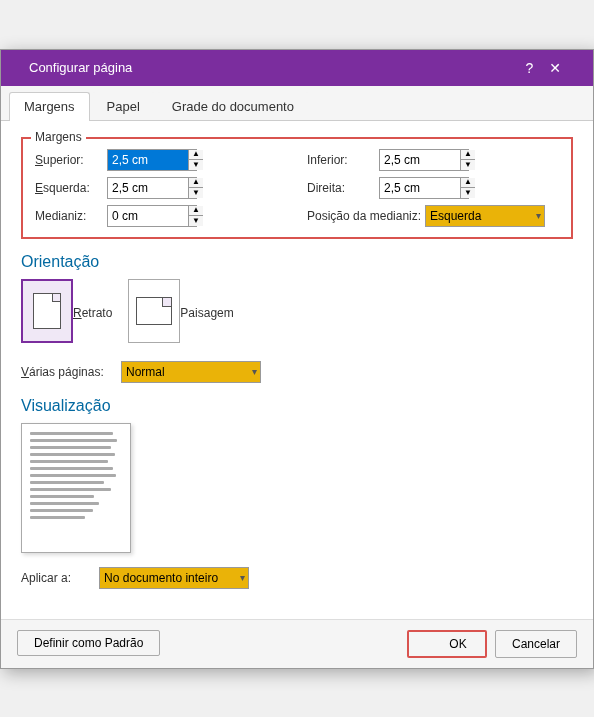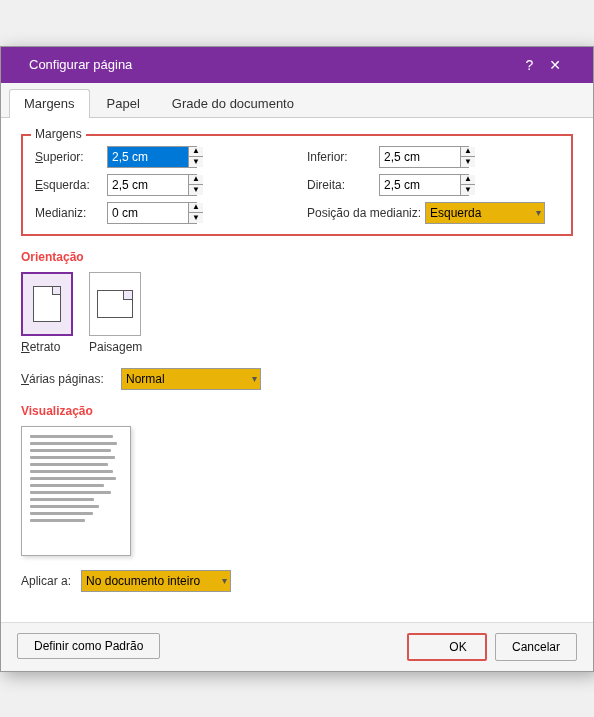--- a/index.html
+++ b/index.html
@@ -75,24 +75,24 @@
     }
 
     
     .content {
       padding: 16px 20px;
       background: #fff;
     }
 
     
     .section-label {
-      font-size: 12px;
-      color: #ef4444;
+      font-size: 16px;
+      color: #0369a1;
       margin-bottom: 8px;
-      font-weight: 700;
+      font-weight: 400;
     }
 
     
     .group-box {
       border: 1px solid #ccc;
       padding: 10px 12px 10px 12px;
       margin-bottom: 14px;
       position: relative;
     }
     .group-box.highlight {
@@ -198,21 +198,22 @@
     .orientation-section {
       margin-bottom: 14px;
     }
     .orientation-options {
       display: flex;
       gap: 16px;
       margin-top: 6px;
     }
     .orientation-item {
       display: flex;
-      flex-direction: column;
+      flex-direction: row;
+      align-items: center;
       cursor: pointer;
     }
     .orientation-icon {
       width: 52px;
       height: 64px;
       border: 1px solid #aaa;
       background: #fff;
       display: flex;
       align-items: center;
       justify-content: center;
@@ -290,21 +291,21 @@
     .preview-line {
       height: 3px;
       background: #aaa;
       border-radius: 1px;
     }
 
     
     .apply-row {
       display: flex;
       align-items: center;
-      gap: 10px;
+      gap: 28px;
       margin-bottom: 14px;
     }
     .apply-label {
       font-size: 12px;
       color: #333;
     }
 
     
     .footer {
       display: flex;

